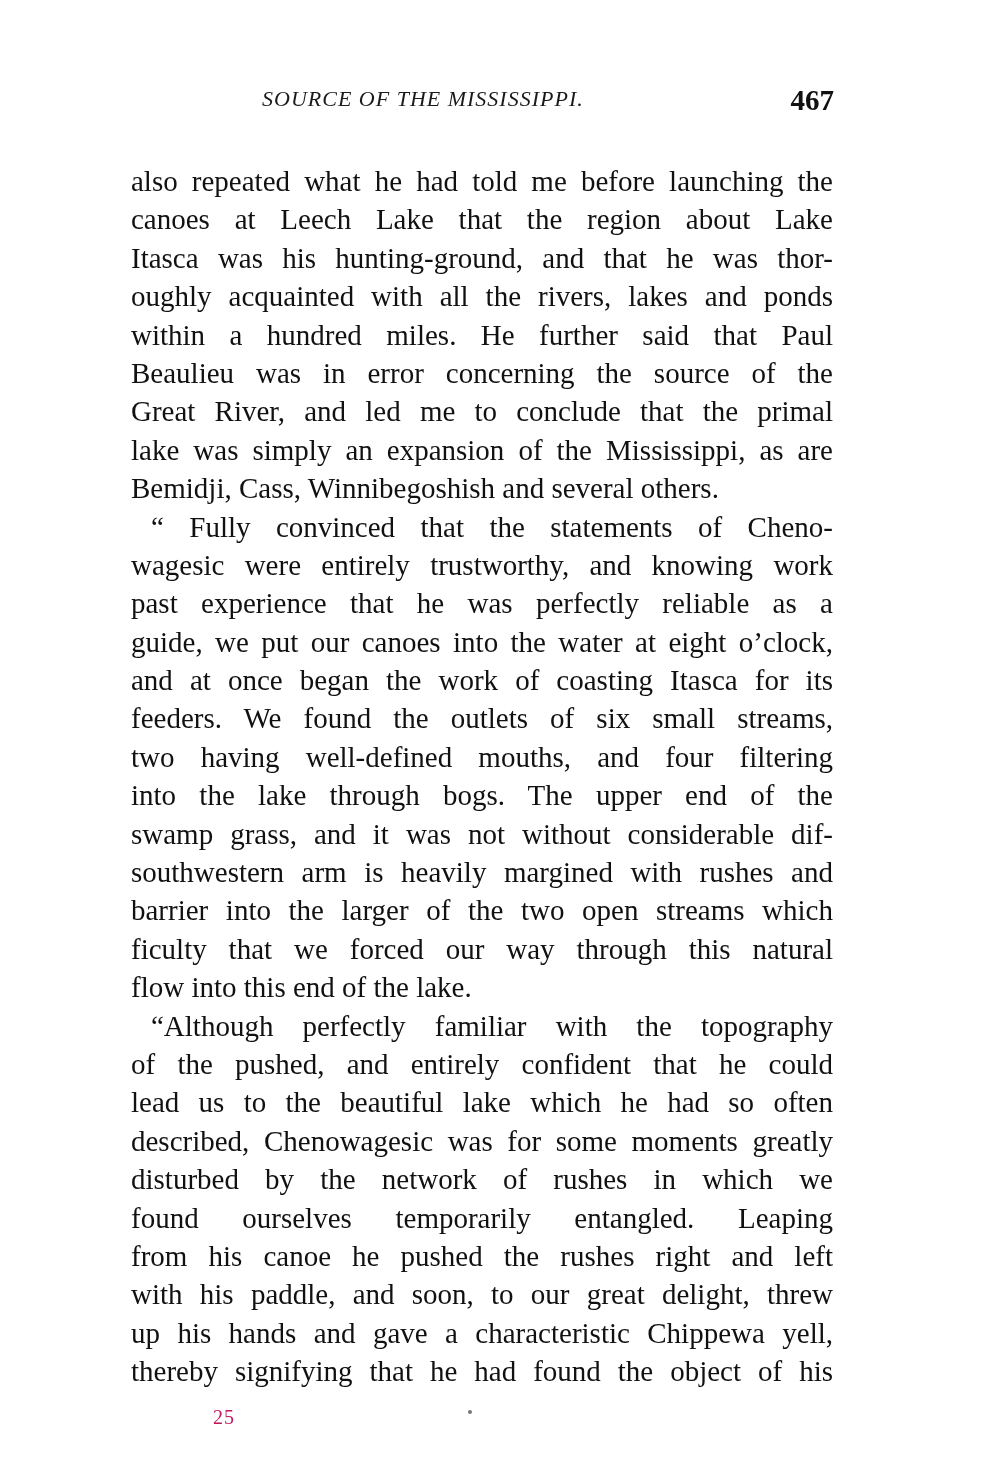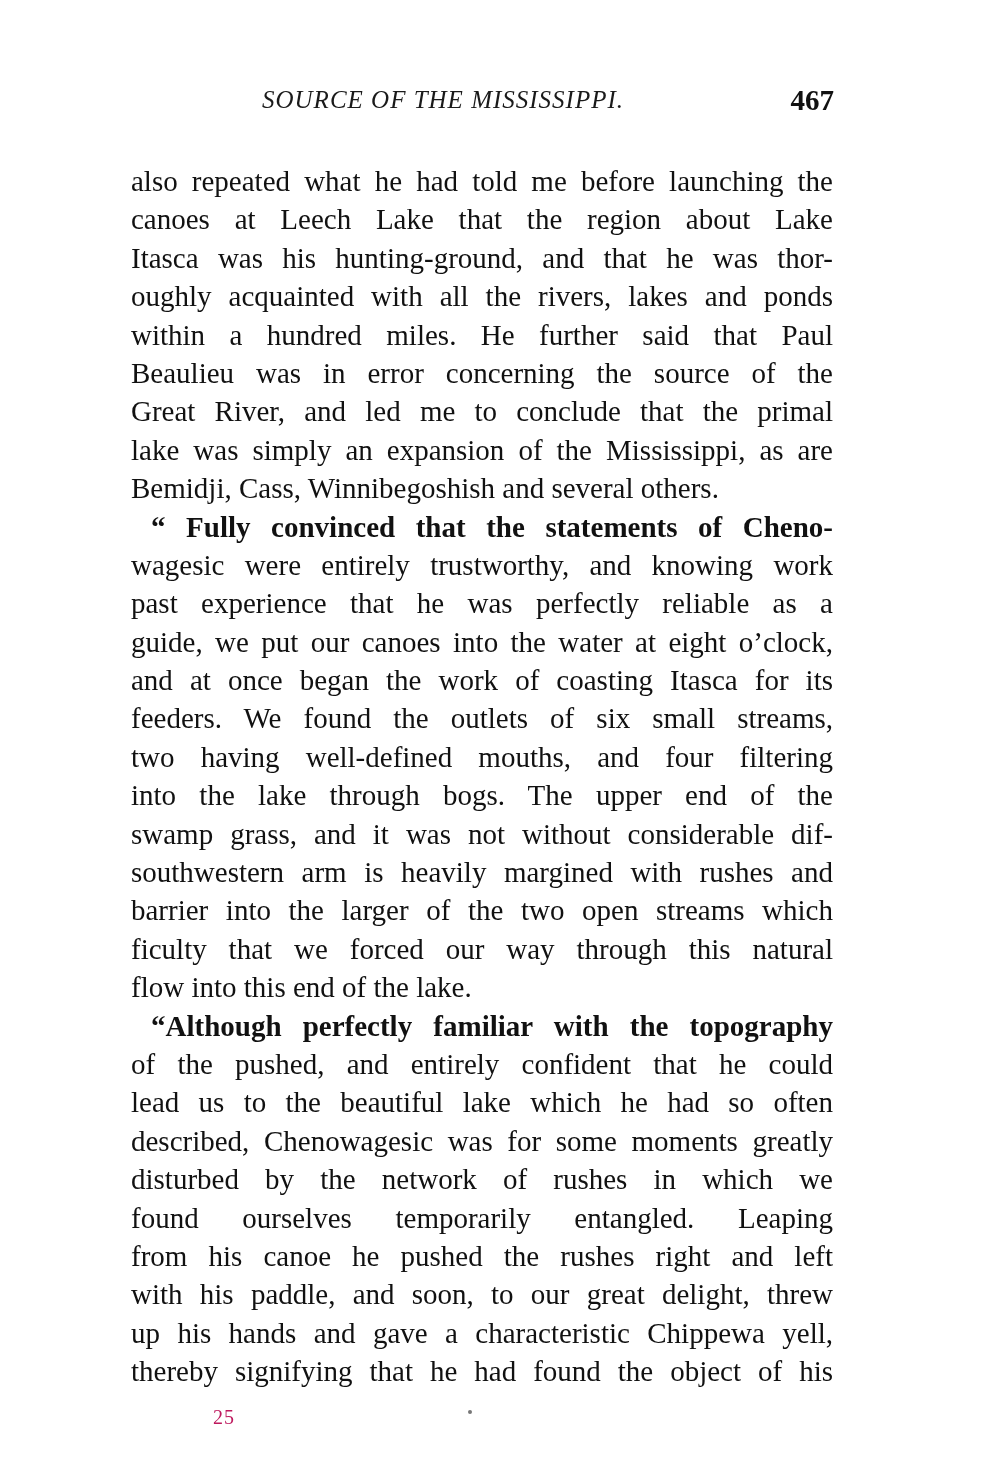--- a/index.html
+++ b/index.html
@@ -7,35 +7,35 @@
     .page {
       position: absolute; left: 0; top: 0; width: 1000px; height: 1472px;
       background: #ffffff; color: #111111;
       font-family: "Liberation Serif", "DejaVu Serif", serif;
     }
     .running-head {
       position: absolute; top: 86px; left: 262px; width: 572px; height: 40px;
     }
     .running-title {
       position: absolute; left: 0; top: 0;
-      font-style: italic; font-size: 25px; letter-spacing: 1px; color: #1a1a1a;
+      font-style: italic; font-size: 22px; letter-spacing: 1px; color: #1a1a1a;
     }
     .page-number {
       position: absolute; right: 0; top: -2px;
       font-size: 29px; font-weight: bold; color: #111;
     }
     .body-text {
       position: absolute; left: 131px; top: 162px; width: 702px;
     }
     .line {
       height: 38.4px; line-height: 38.4px; font-size: 29px;
       text-align: justify; text-align-last: justify; white-space: nowrap;
       overflow: visible; color: #111;
     }
-    .line.indent { padding-left: 20px; font-weight: bold; }
+    .line.indent { padding-left: 20px; }
     .line.last { text-align-last: left; }
     .signature {
       position: absolute; left: 213px; top: 1400px;
       font-size: 20px; color: #be185d; letter-spacing: 1px; margin-top: 6px;
     }
     .speck {
       position: absolute; left: 468px; top: 1410px;
       width: 4px; height: 4px; border-radius: 50%; background: #777;
     }
   </style>

